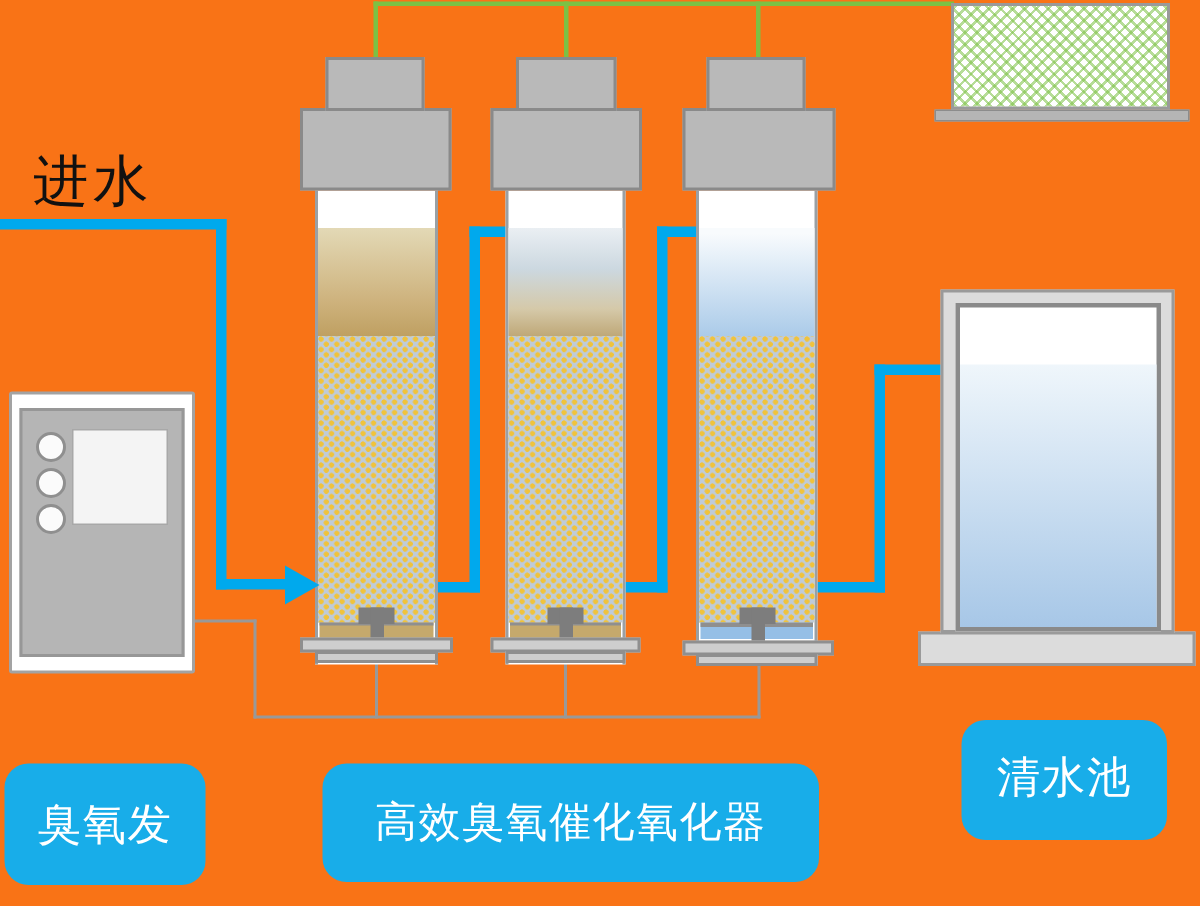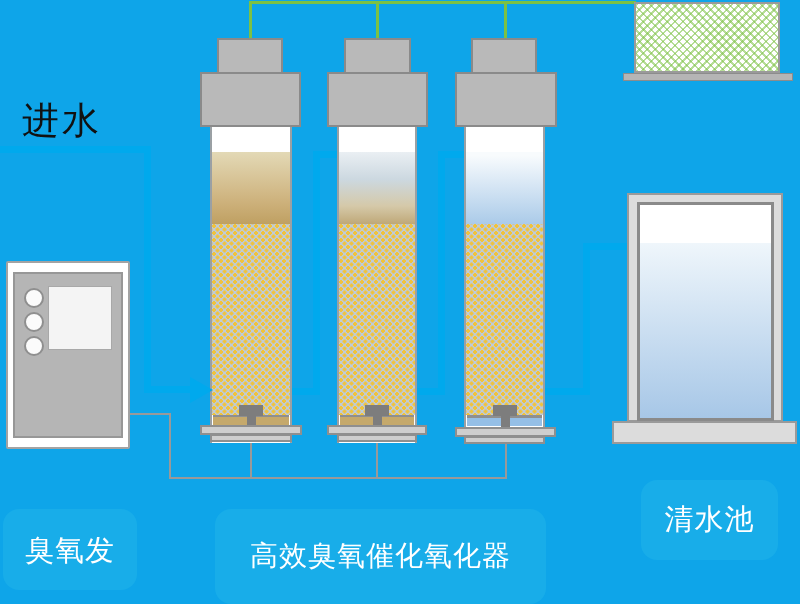--- a/index.html
+++ b/index.html
@@ -1,17 +1,17 @@
 <!DOCTYPE html>
 <html style="--pipe: #00a9ed; --label-bg: #18ade9; --label-text: #ffffff; --gas-green: #7cc144; --wire: #999999; --bed-bg: #bfcbd8; --bed-dot: #f0c33c; --band-tan: #c5a96c; --band-blue: #95bfe6; --fitting: #7d7d7d;"><head>
 <meta charset="utf-8">
 <style>
   html,body{margin:0;padding:0;background:#ffffff;}
   .canvas{
-    position:relative;width:800px;height:604px;overflow:hidden;background:#0ea5e9;
+    position:relative;width:800px;height:604px;overflow:hidden;background:#f97316;
     font-family:"Liberation Sans","DejaVu Sans",sans-serif;
   }
 
   
   .pipe{position:absolute;background:var(--pipe,#00a9ed);}
   .arrowhead{
     position:absolute;width:0;height:0;
     border-top:13px solid transparent;border-bottom:13px solid transparent;
     border-left:23px solid var(--pipe,#00a9ed);
   }
@@ -78,21 +78,21 @@
     background:#fff;border:3px solid #8a8a8a;box-sizing:border-box;}
   .tank-water{position:absolute;left:0;right:0;top:38px;bottom:0;
     background:linear-gradient(#eff6fb,#a7c7e7);}
 
   
   .tag{position:absolute;background:var(--label-bg,#18ade9);color:var(--label-text,#ffffff);
     display:flex;align-items:center;justify-content:center;text-align:center;
     border-radius:16px;font-size:28px;letter-spacing:1px;line-height:1.3;}
   .tag-tailgas{left:627px;top:93px;width:160px;height:80px;font-size:27px;}
   .tag-ozone{left:3px;top:509px;width:134px;height:81px;font-size:29px;flex-direction:column;line-height:36px;}
-  .tag-oxidizer{left:215px;top:509px;width:331px;height:95px;font-size:28px;}
+  .tag-oxidizer{left:215px;top:509px;width:331px;height:79px;font-size:28px;}
   .tag-clean{left:641px;top:480px;width:137px;height:80px;font-size:29px;}
 </style>
 </head>
 <body>
 
 <div class="canvas">
 
   <div class="inlet-text">进水</div>
 
   <div class="gas" style="left:249px;top:1px;width:387px;height:3px;"></div>

